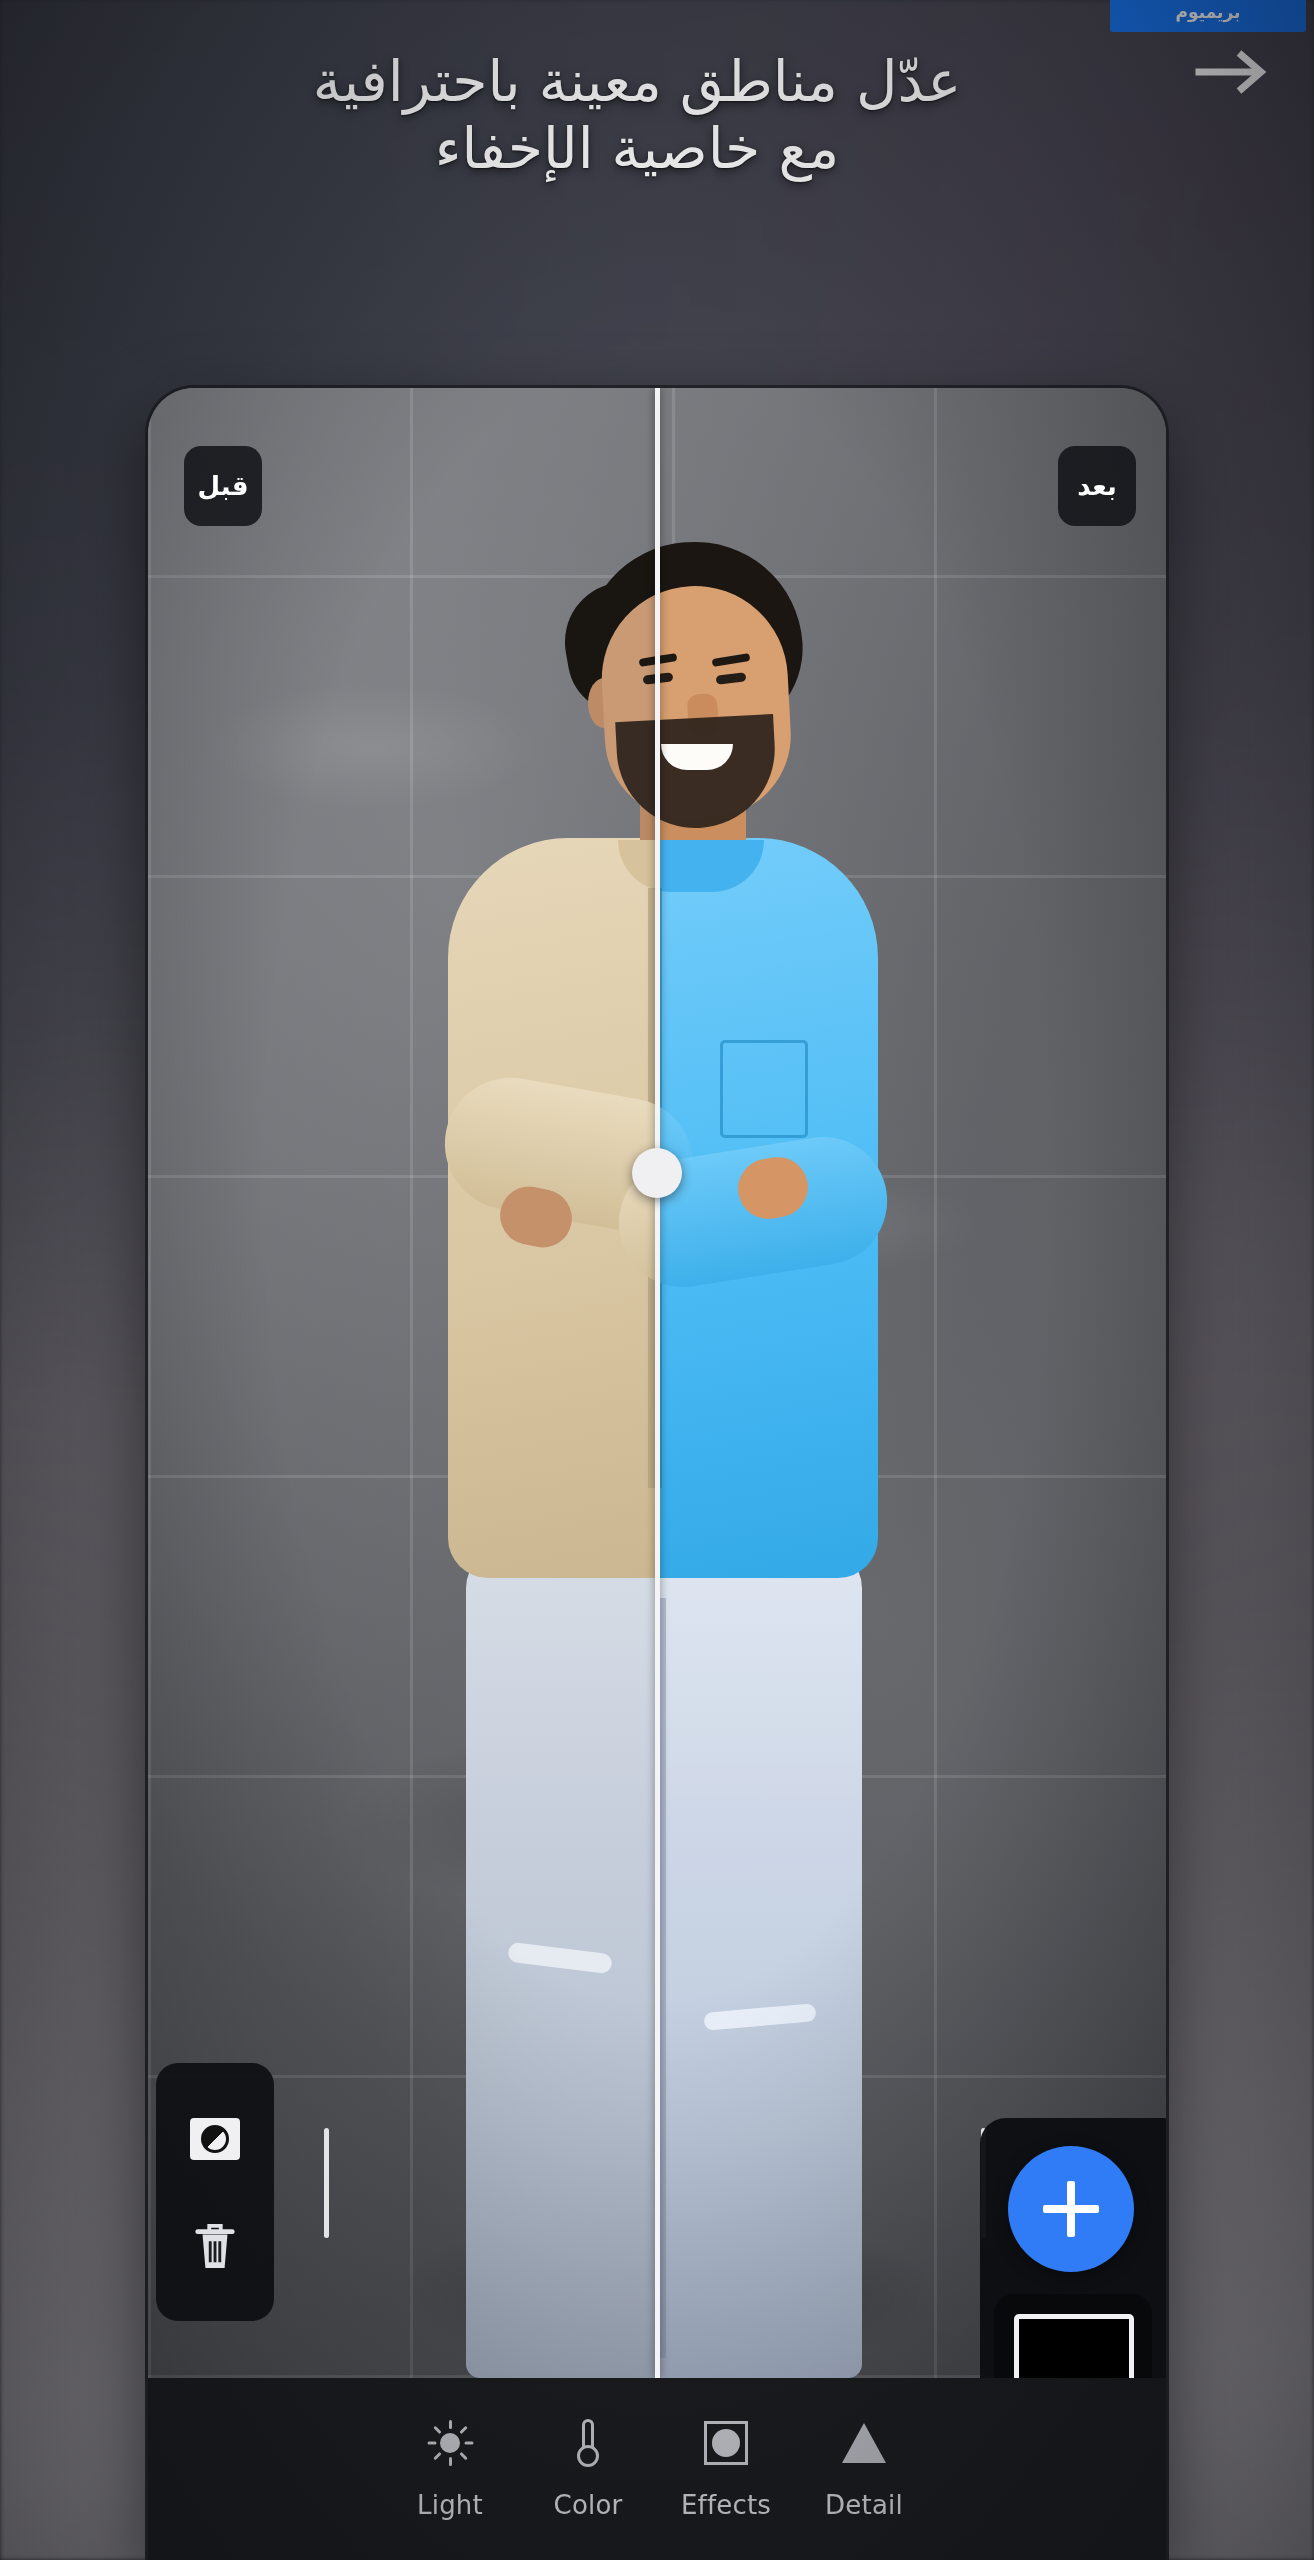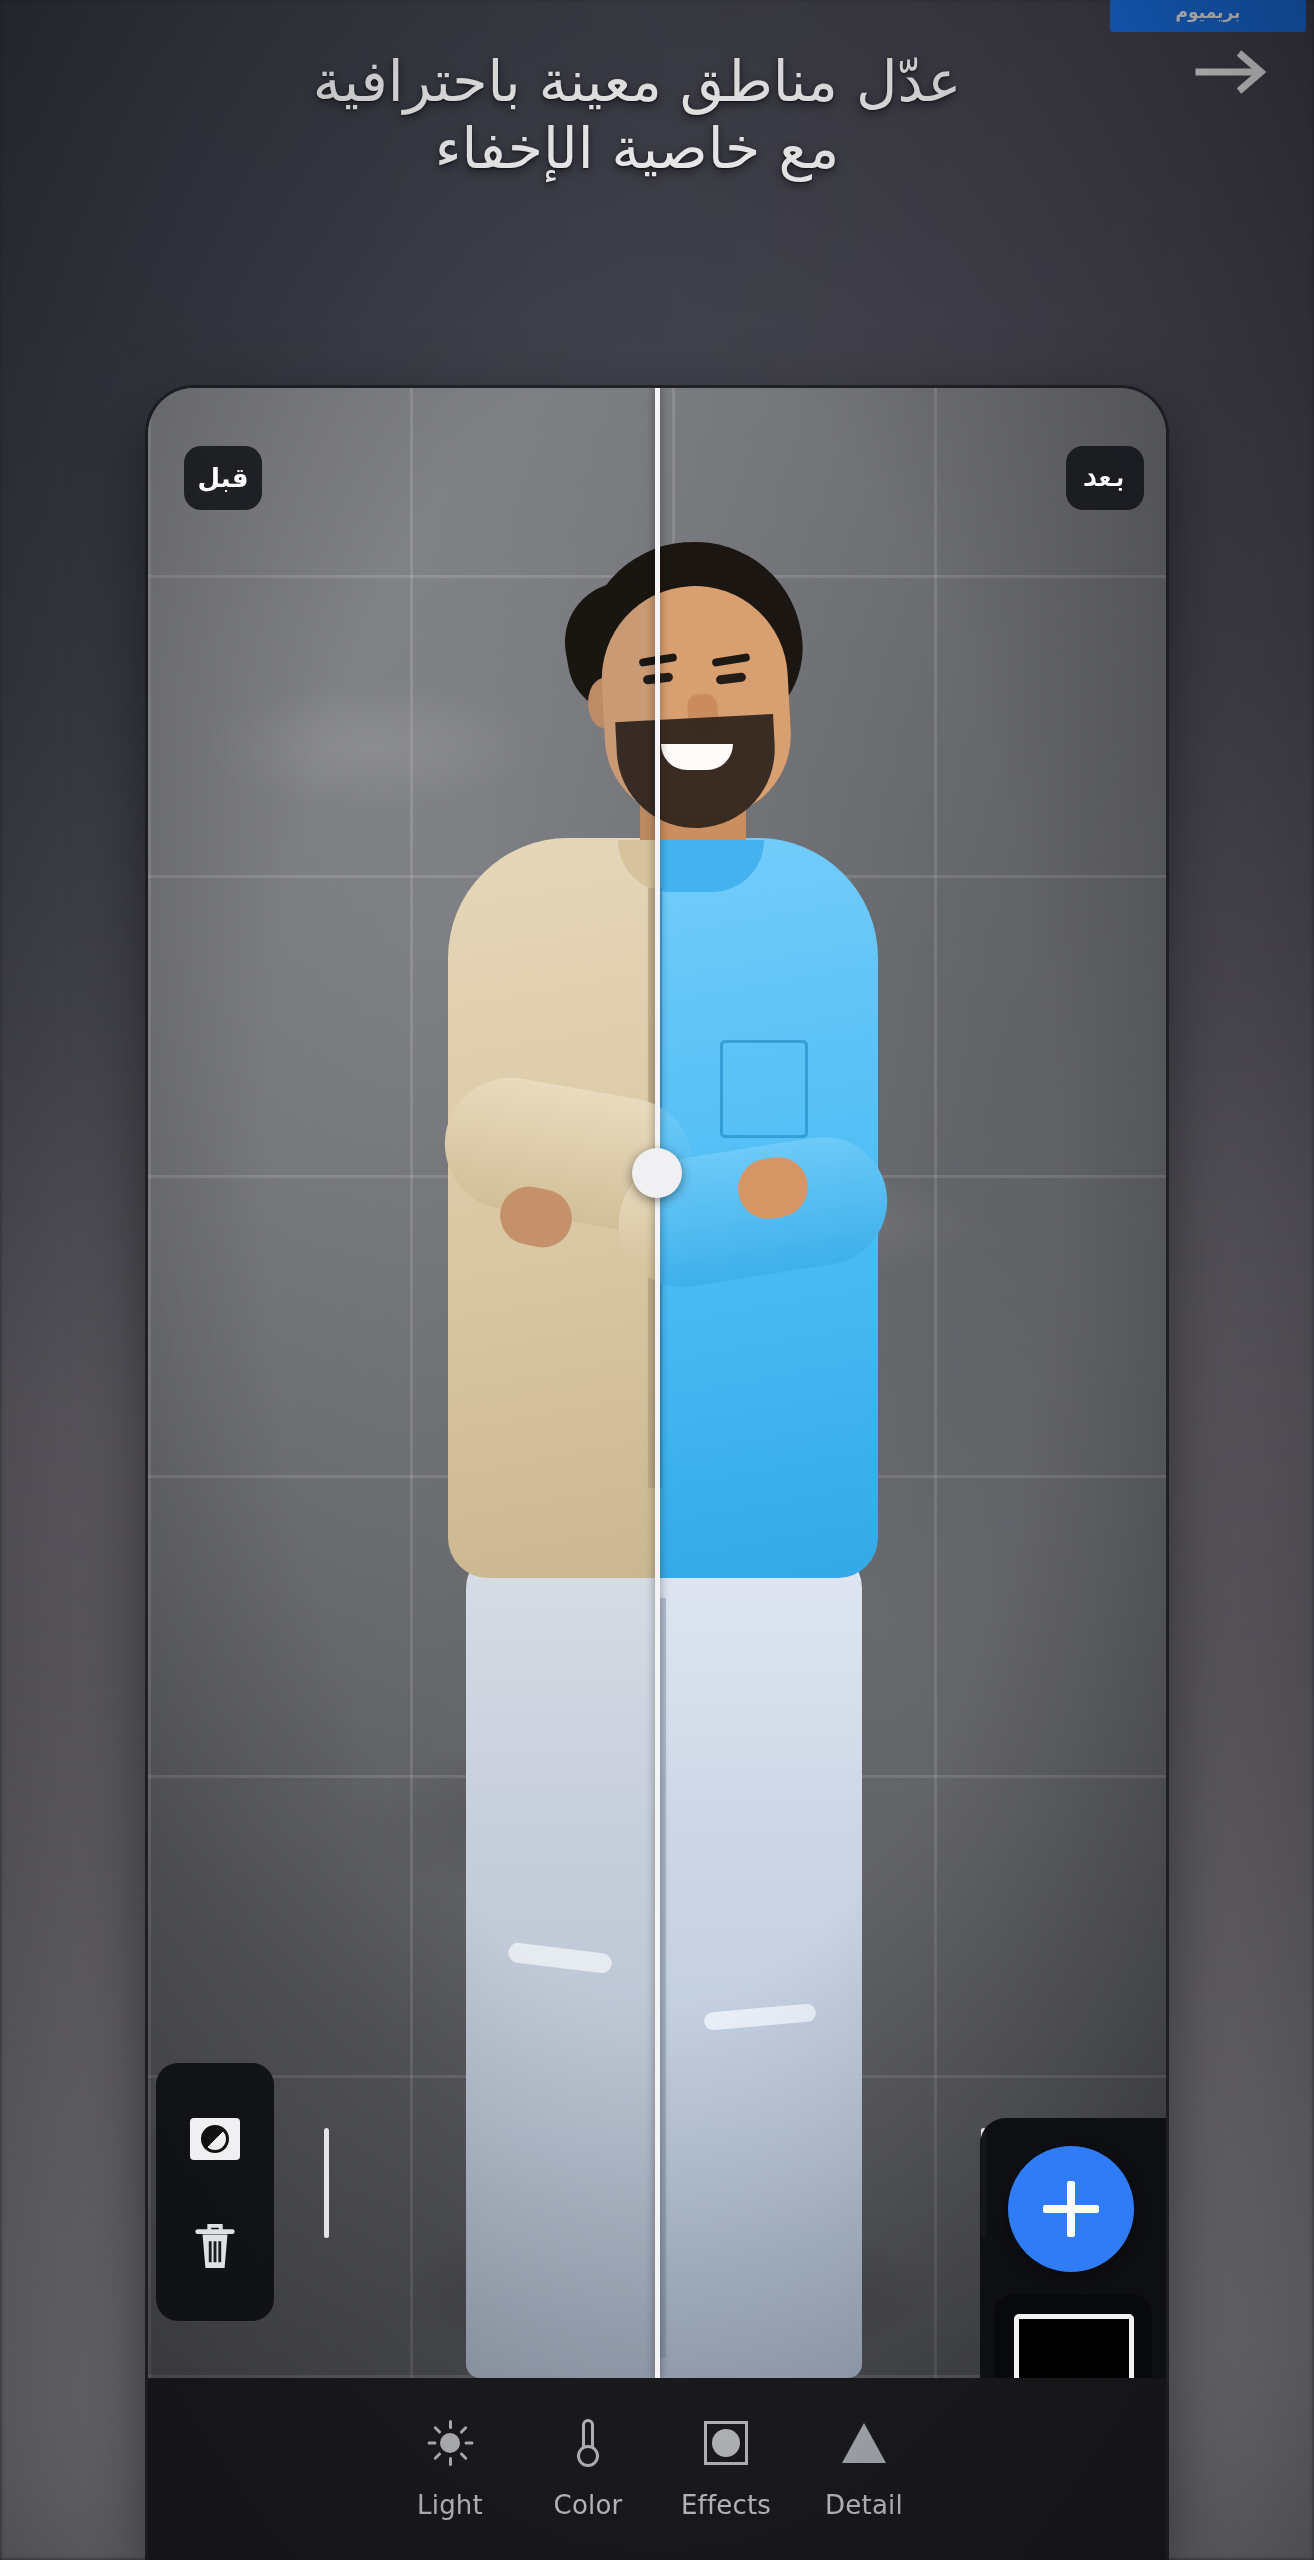--- a/index.html
+++ b/index.html
@@ -244,29 +244,29 @@
   .shadow-ground {
     position:absolute; left:250px; top:1820px; width:540px; height:170px;
     background:radial-gradient(ellipse at 50% 50%, rgba(0,0,0,.28), rgba(0,0,0,0) 70%);
   }
   
   .sub-half.right .sub-inner { filter:saturate(1.18) brightness(1.04); }
 
   
   .ba-pill {
     position:absolute; top:58px;
-    width:78px; height:64px;
+    width:78px; height:80px;
     background:rgba(18,19,23,.86);
     border-radius:17px;
     display:flex; align-items:center; justify-content:center;
     color:#fff; font-size:26px; font-weight:700; direction:rtl;
     z-index:14;
   }
   .ba-pill.before { left:36px; }
-  .ba-pill.after  { right:22px;font-family:Liberation Mono, monospace; }
+  .ba-pill.after  { right:30px; }
 
   
   .left-tools {
     position:absolute; left:8px; top:1675px;
     width:118px; height:258px;
     background:rgba(14,15,18,.93);
     border-radius:22px;
     display:flex; flex-direction:column; align-items:center;
     justify-content:space-around; padding:22px 0;
     z-index:20;

